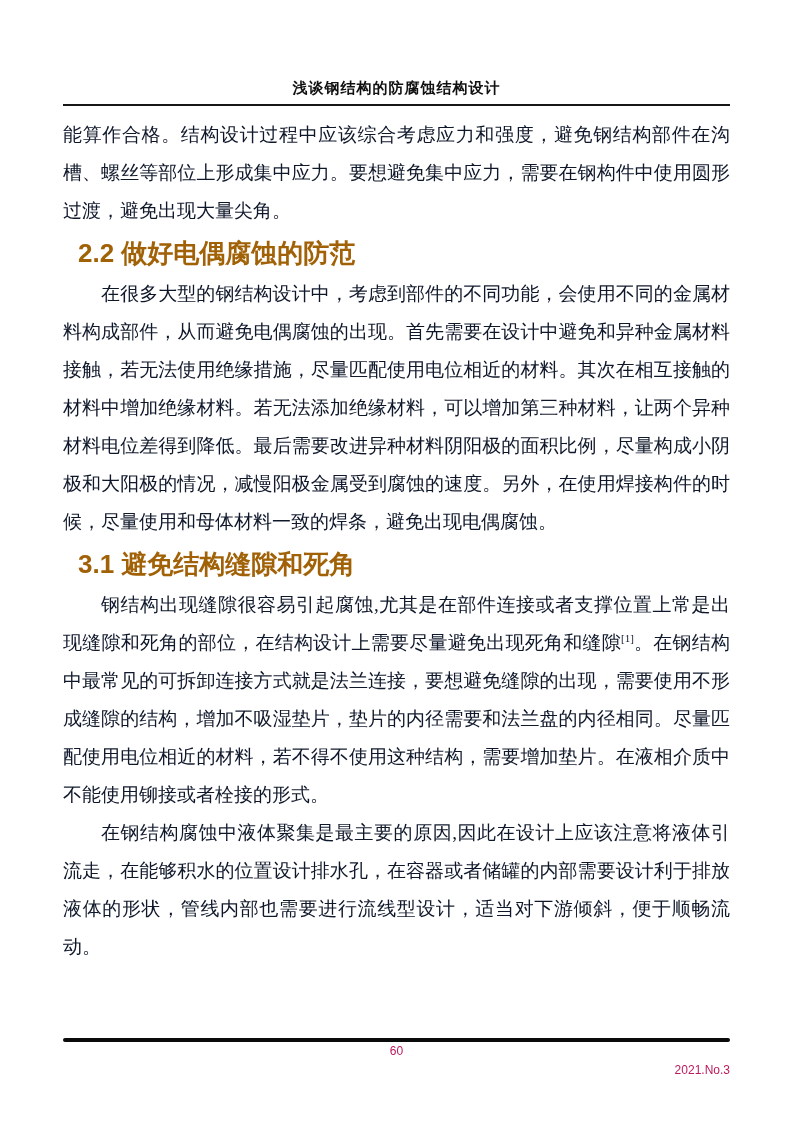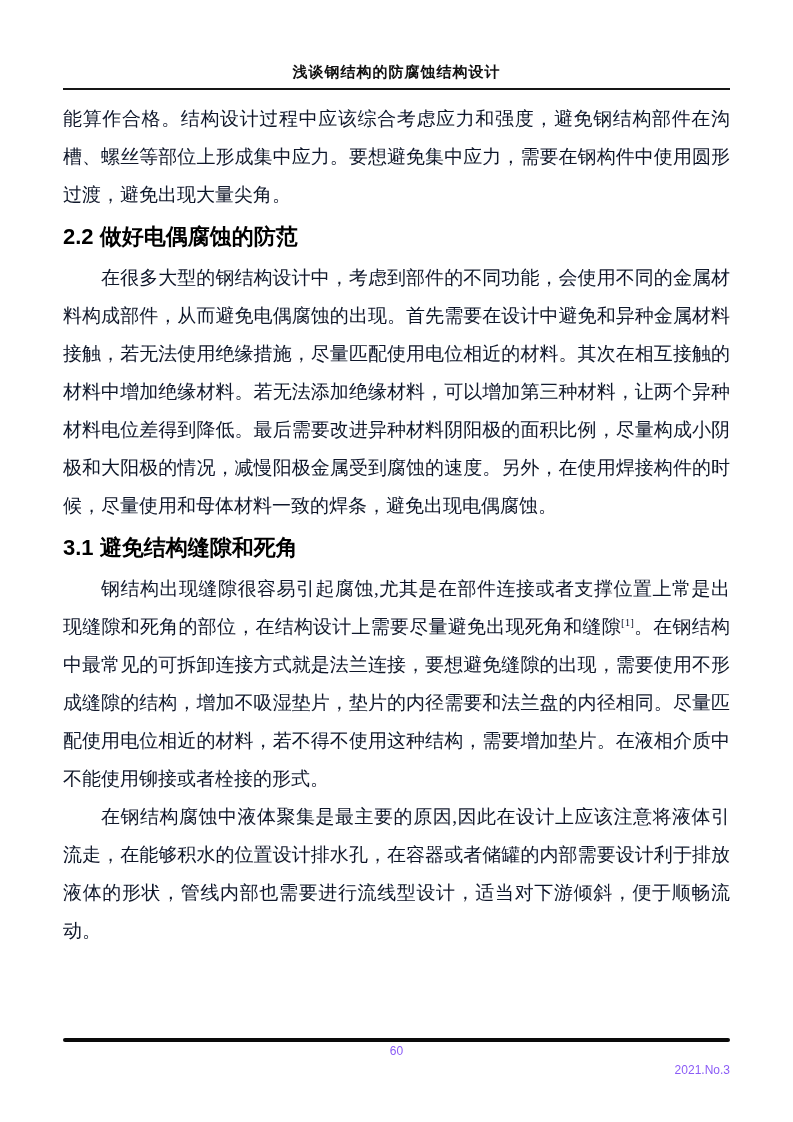--- a/index.html
+++ b/index.html
@@ -18,21 +18,21 @@
     font-family: "Liberation Serif", "DejaVu Serif", serif;
   }
   .page-inner {
     position: absolute;
     left: 63px;
     right: 63px;
     top: 0;
   }
   
   .page-header {
-    padding-top: 62px;
+    padding-top: 78px;
   }
   .header-title {
     text-align: center;
     font-family: "Liberation Sans", "DejaVu Sans", sans-serif;
     font-weight: 700;
     font-size: 15px;
     line-height: 20px;
     letter-spacing: 1px;
     color: #111111;
   }
@@ -50,26 +50,26 @@
     font-size: 19px;
     line-height: 38px;
     text-align: justify;
     text-justify: inter-ideograph;
     color: #0f172a;
   }
   p.body-para.indent {
     text-indent: 2em;
   }
   h2.section-heading {
-    margin: 4px 0 3px 0;
+    margin: 4px 0 3px 15px;
     font-family: "Liberation Sans", "DejaVu Sans", sans-serif;
     font-weight: 700;
-    font-size: 22px;
+    font-size: 26px;
     line-height: 38px;
-    color: #000000;
+    color: #a16207;
   }
   sup.ref {
     font-size: 11px;
     line-height: 0;
     vertical-align: super;
   }
   
   .page-footer {
     position: absolute;
     left: 63px;
@@ -80,21 +80,21 @@
     height: 4px;
     background: #0a0a0a;
     border-radius: 2px;
   }
   .footer-row {
     position: relative;
     margin-top: 2px;
     height: 18px;
     font-family: "Liberation Sans", "DejaVu Sans", sans-serif;
     font-size: 12px;
-    color: #8b5cf6;
+    color: #be185d;
   }
   .footer-page-number {
     position: absolute;
     left: 0;
     right: 0;
     text-align: center;
   }
   .footer-issue {
     position: absolute;
     right: 0;

